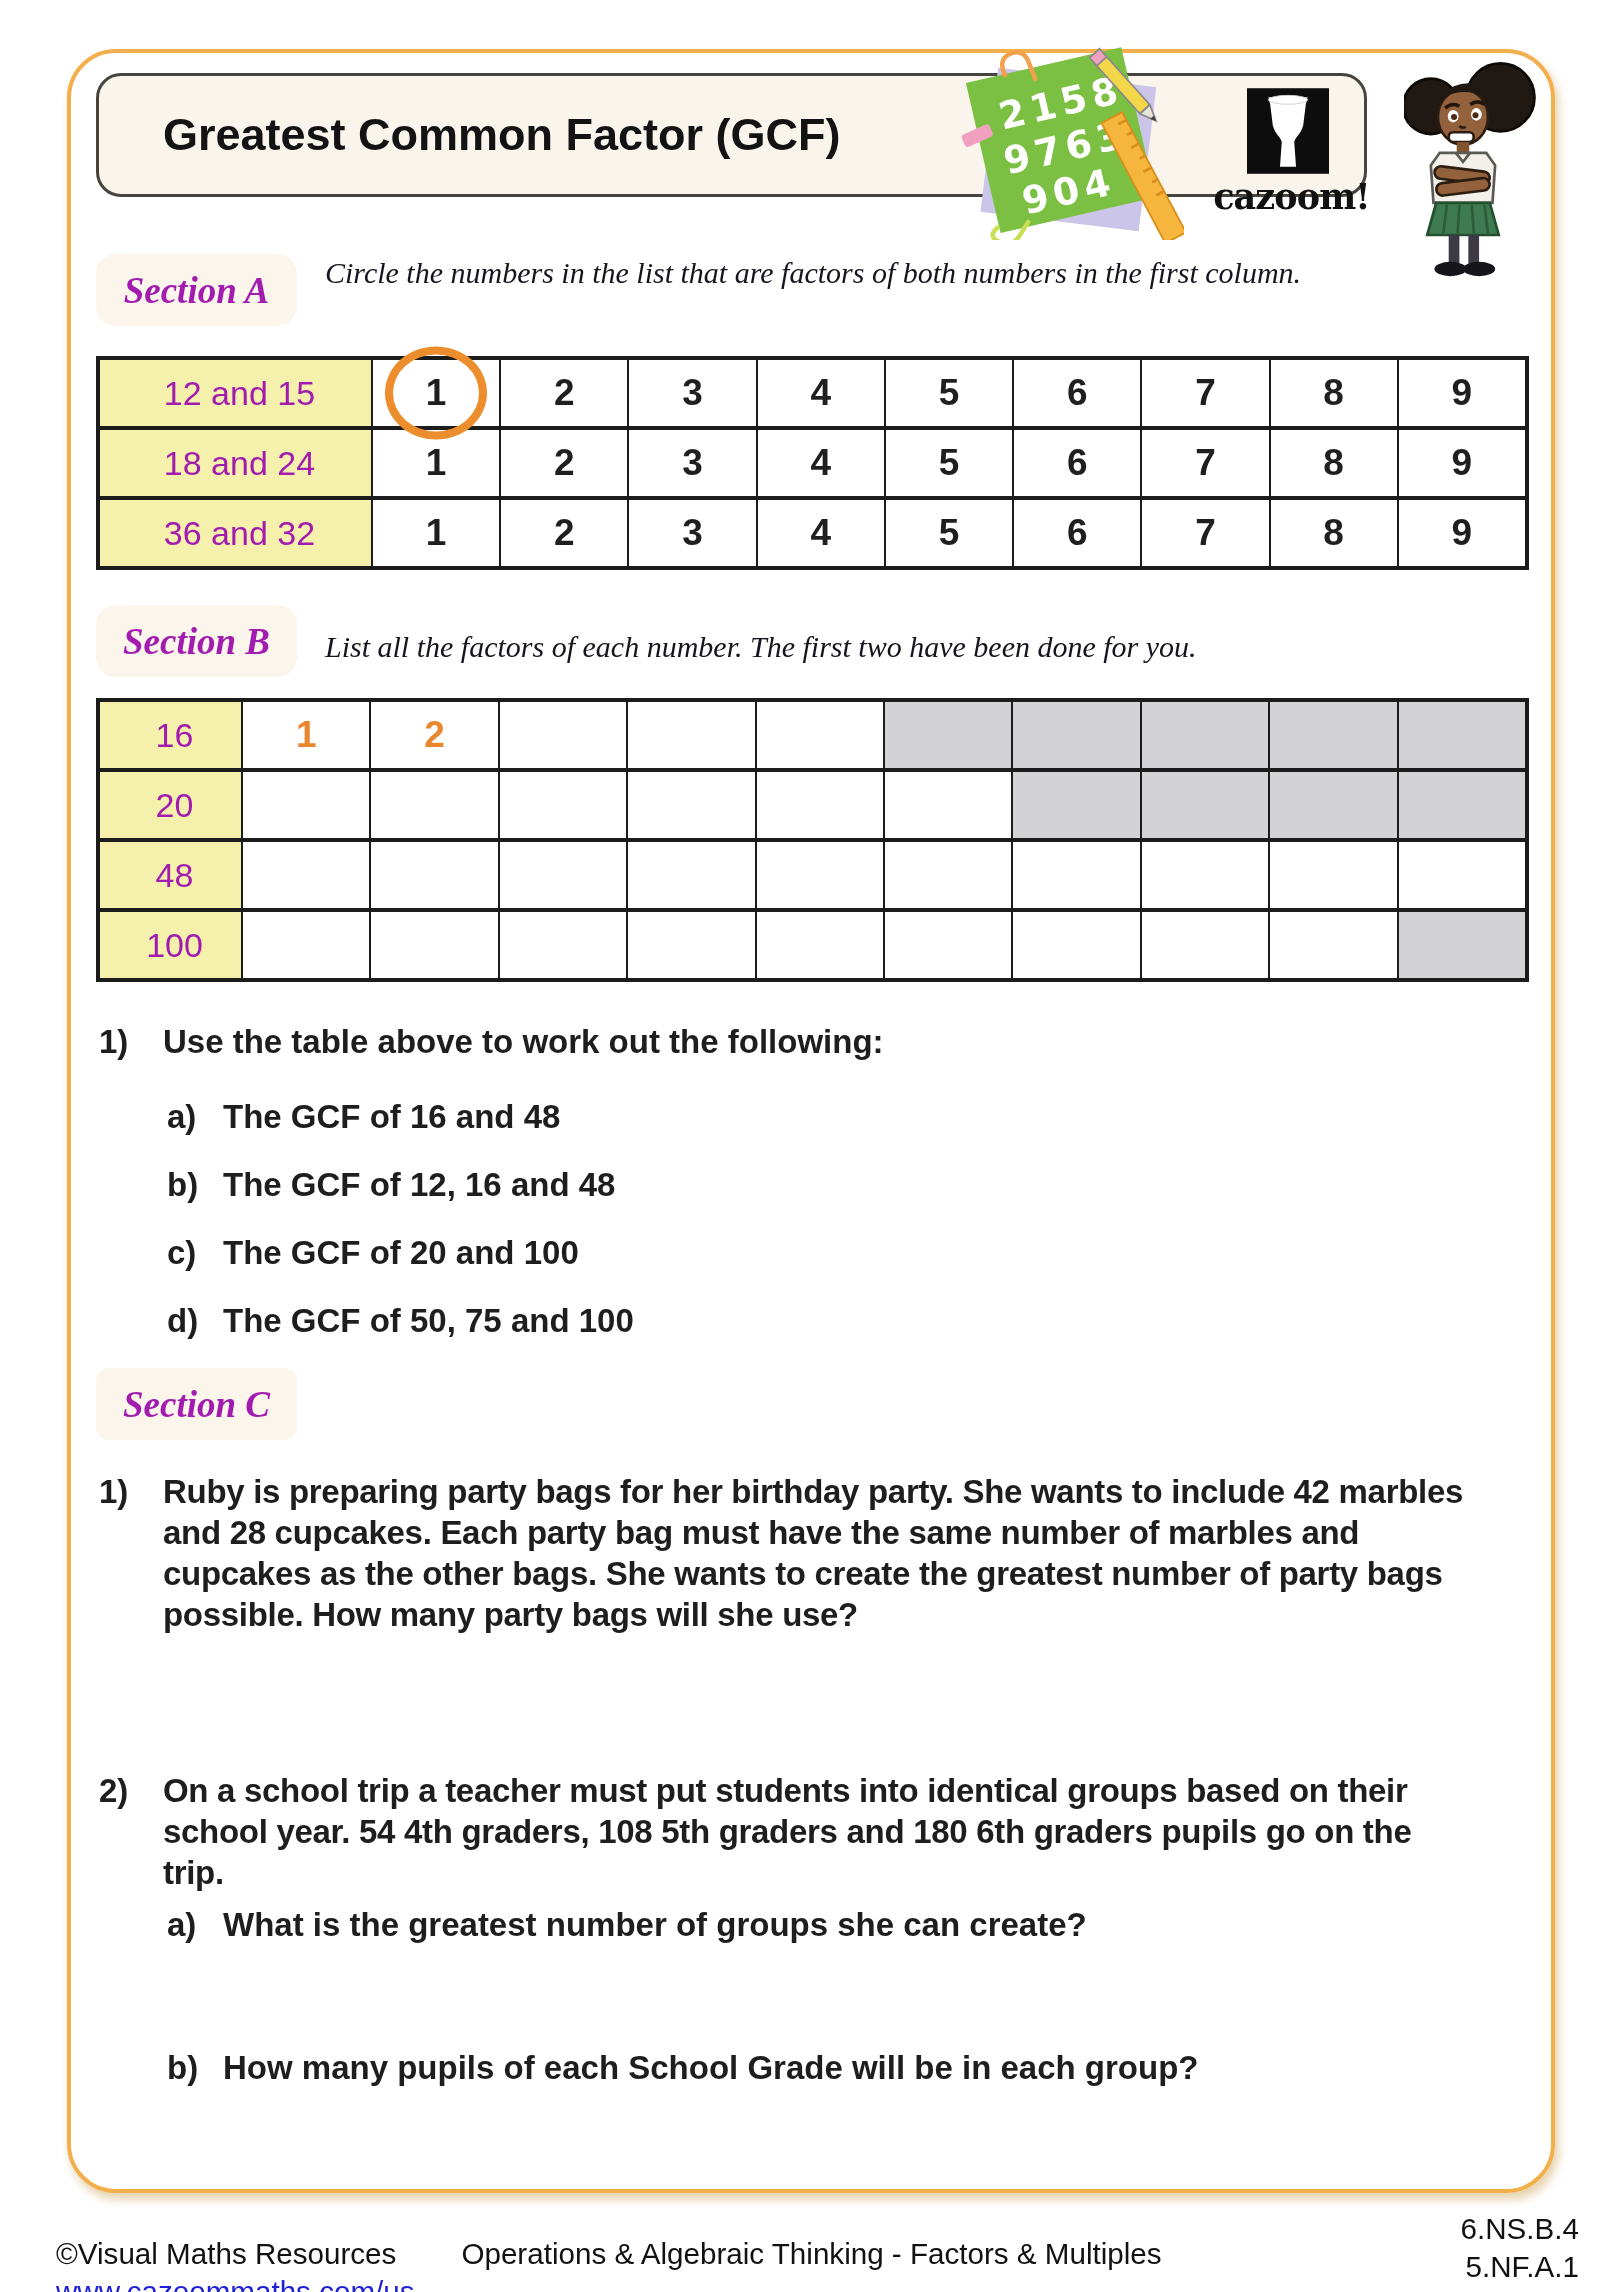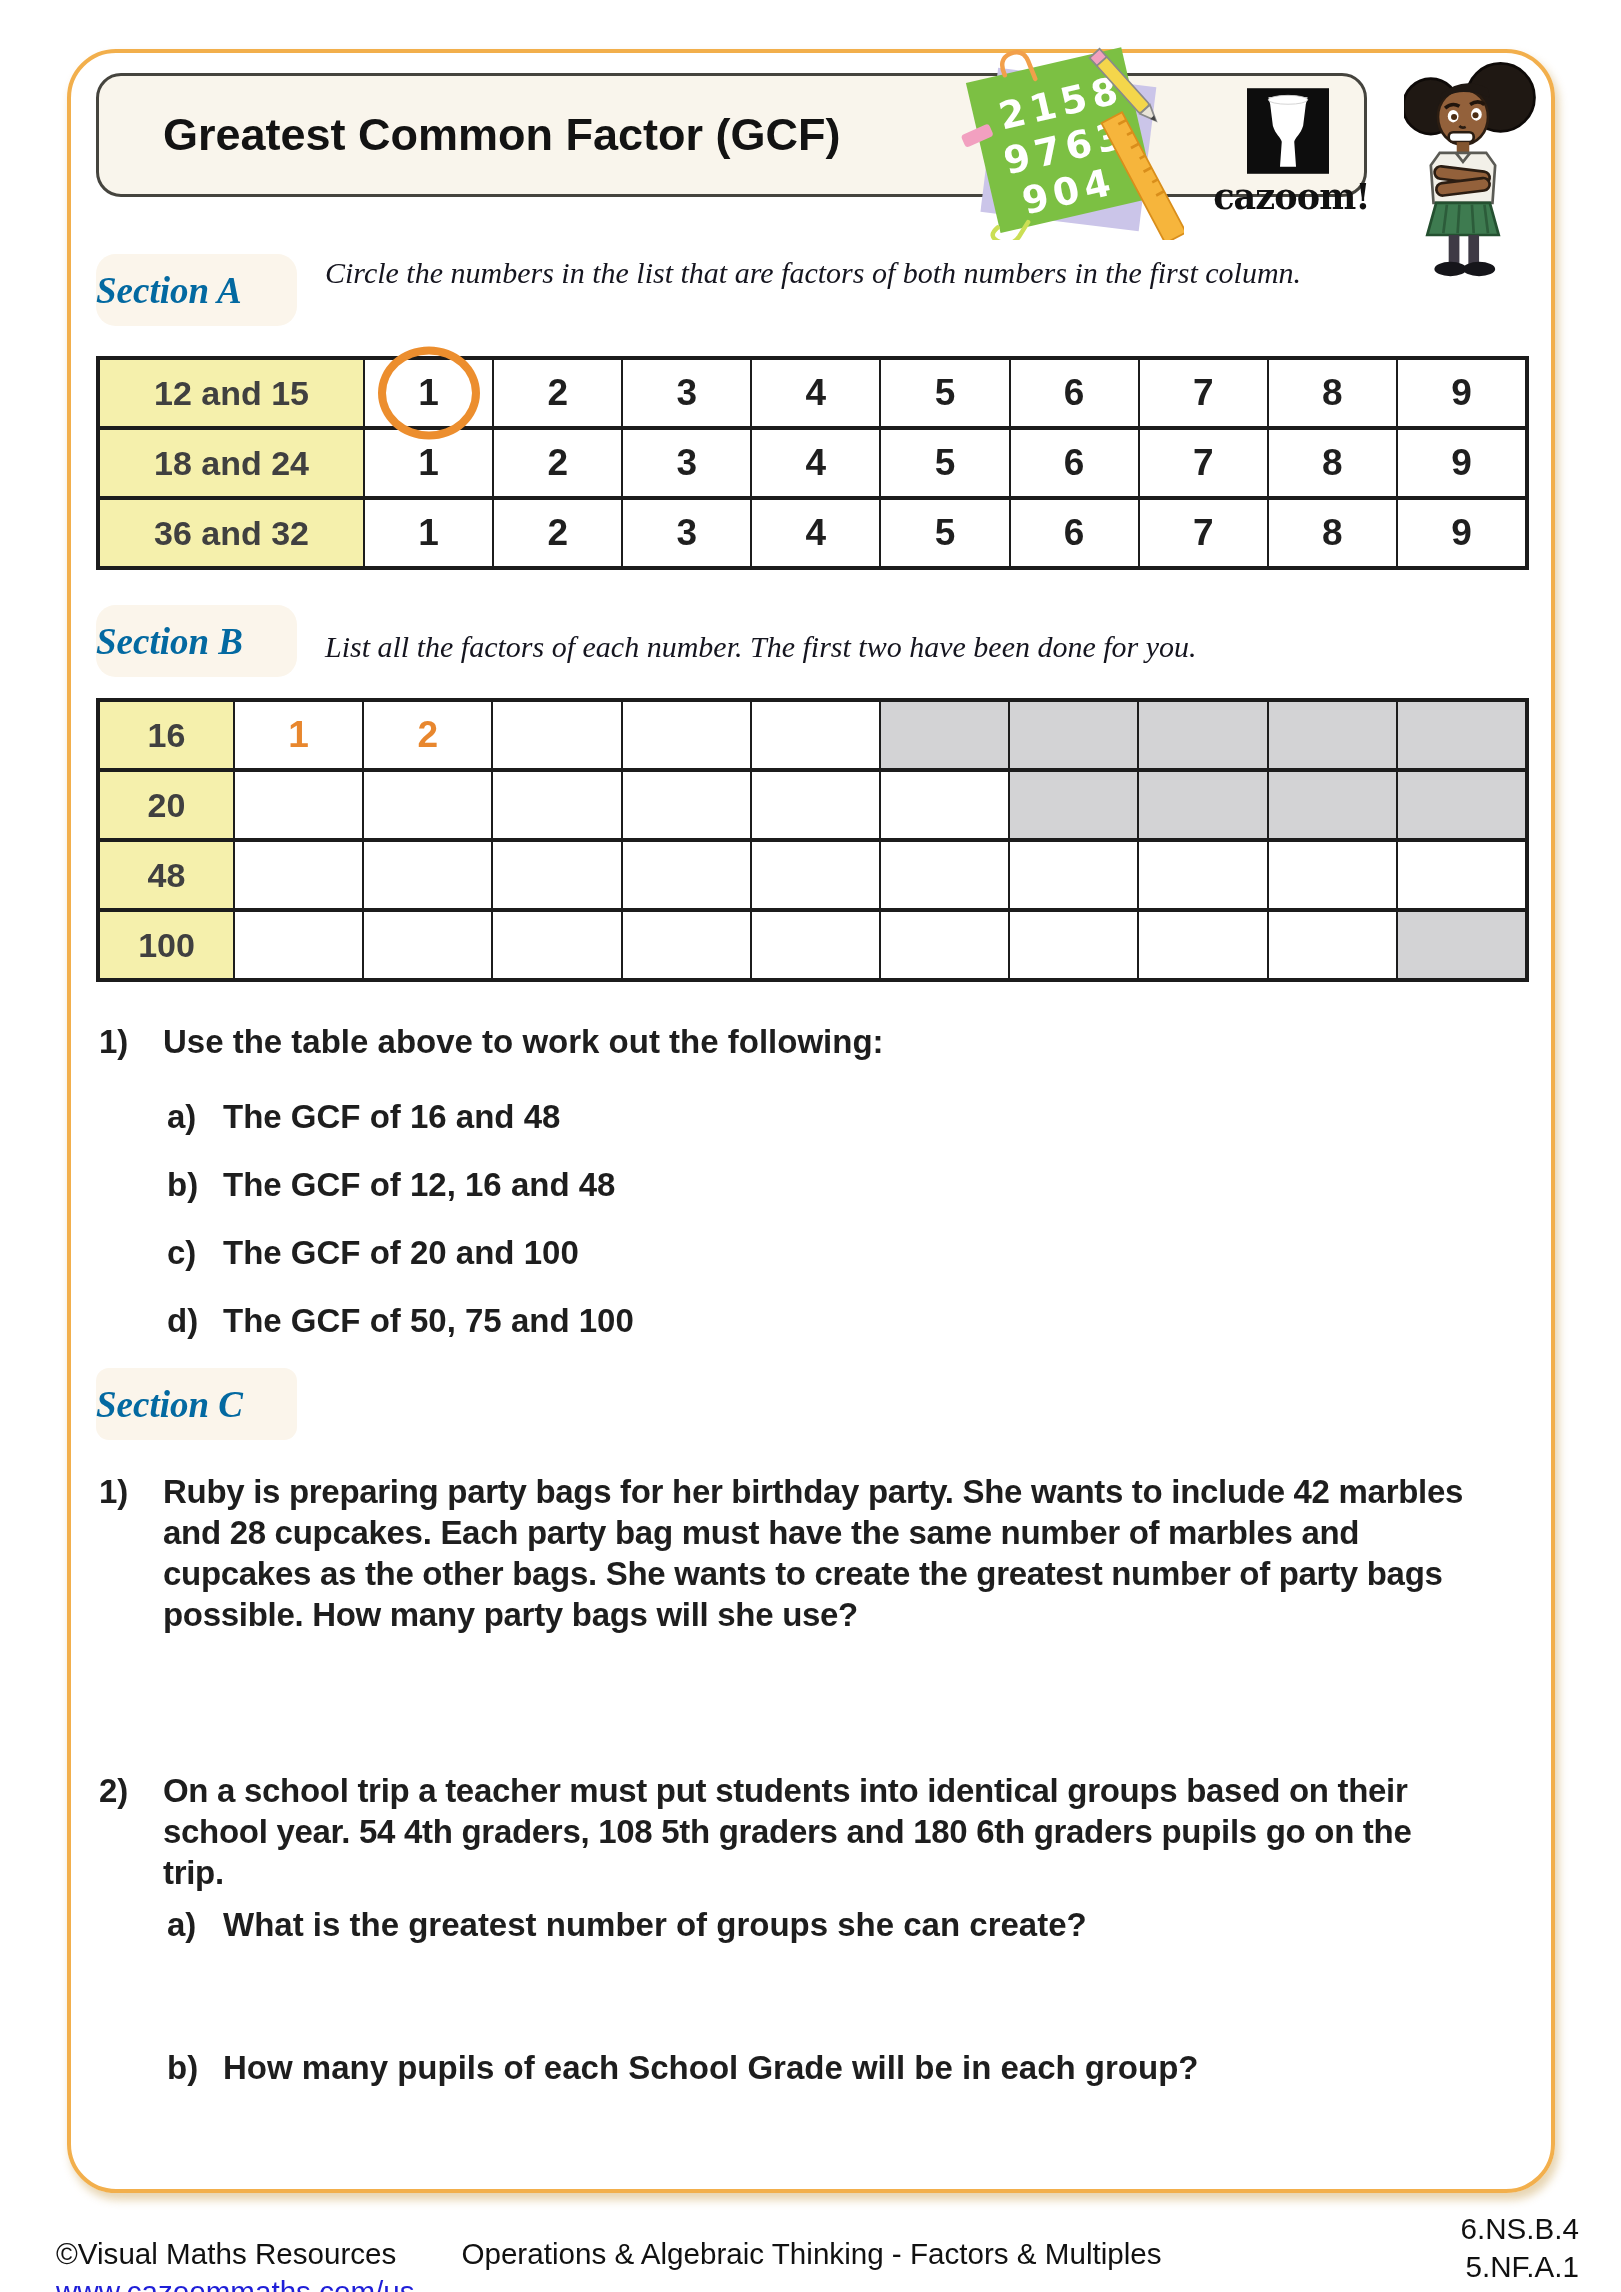--- a/index.html
+++ b/index.html
@@ -19,33 +19,33 @@
 
   
   .note-wrap{position:absolute;left:951px;top:43px;width:233px;height:197px;}
   .logo-box{position:absolute;left:1247px;top:88px;width:82px;height:86px;}
   .logo-text{position:absolute;left:1211px;top:176px;width:161px;text-align:center;
              font-family:"DejaVu Serif",serif;font-weight:bold;font-size:35px;color:#111;letter-spacing:-0.9px;}
   .girl-wrap{position:absolute;left:1404px;top:56px;width:143px;height:224px;z-index:5;}
 
   
   .sec-label{position:absolute;left:96px;width:201px;height:72px;background:#FBF5EB;border-radius:19.7px;
-             display:flex;align-items:center;justify-content:flex-start;
+             display:flex;align-items:center;justify-content:center;
              font-family:"Liberation Serif",serif;font-style:italic;font-weight:bold;
-             font-size:37px;color:#0369a1;}
+             font-size:37px;color:#a21caf;}
   .instr{position:absolute;left:325px;font-family:"Liberation Serif",serif;font-style:italic;
          font-size:30px;color:#15151f;line-height:40px;width:1227px;}
   .instr b{font-weight:normal;margin-top:23px;}
 
   
   .gtable{position:absolute;left:96px;width:1433px;border:4.5px solid #1c1c1c;background:#fff;box-sizing:border-box;}
   .trow{display:flex;height:66px;}
   .trow + .trow{border-top:4.5px solid #1c1c1c;}
   .tlabel{background:#F5F0AC;display:flex;align-items:center;justify-content:center;
-          font-weight:bold;font-size:34px;color:#404040;}
+          font-weight:normal;font-size:34px;color:#a21caf;padding-left:8px;}
   .tlabel.wide{flex:0 0 263px;}
   .tlabel.narrow{flex:0 0 133px;}
   .tcell{flex:1;border-left:2.7px solid #1c1c1c;display:flex;align-items:center;justify-content:center;
          font-weight:bold;font-size:37px;color:#1f1f1f;position:relative;}
   .tcell[data-state="blocked"]{background:#D3D3D5;}
   .tcell[data-state="filled"]{color:#E8872E;}
   .tcell[data-state="circled"]::after{content:"";position:absolute;left:50%;top:50%;
          width:86px;height:77px;transform:translate(-50%,-50%);
          border:8px solid #EC8E2E;border-radius:50%;z-index:3;}
 

